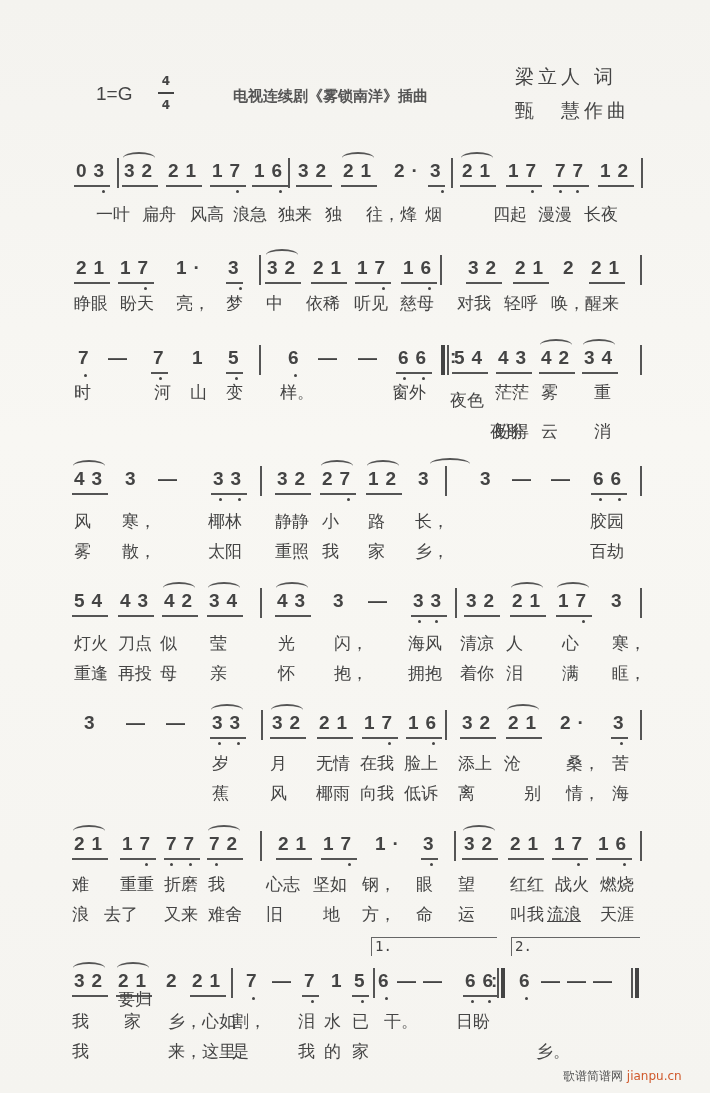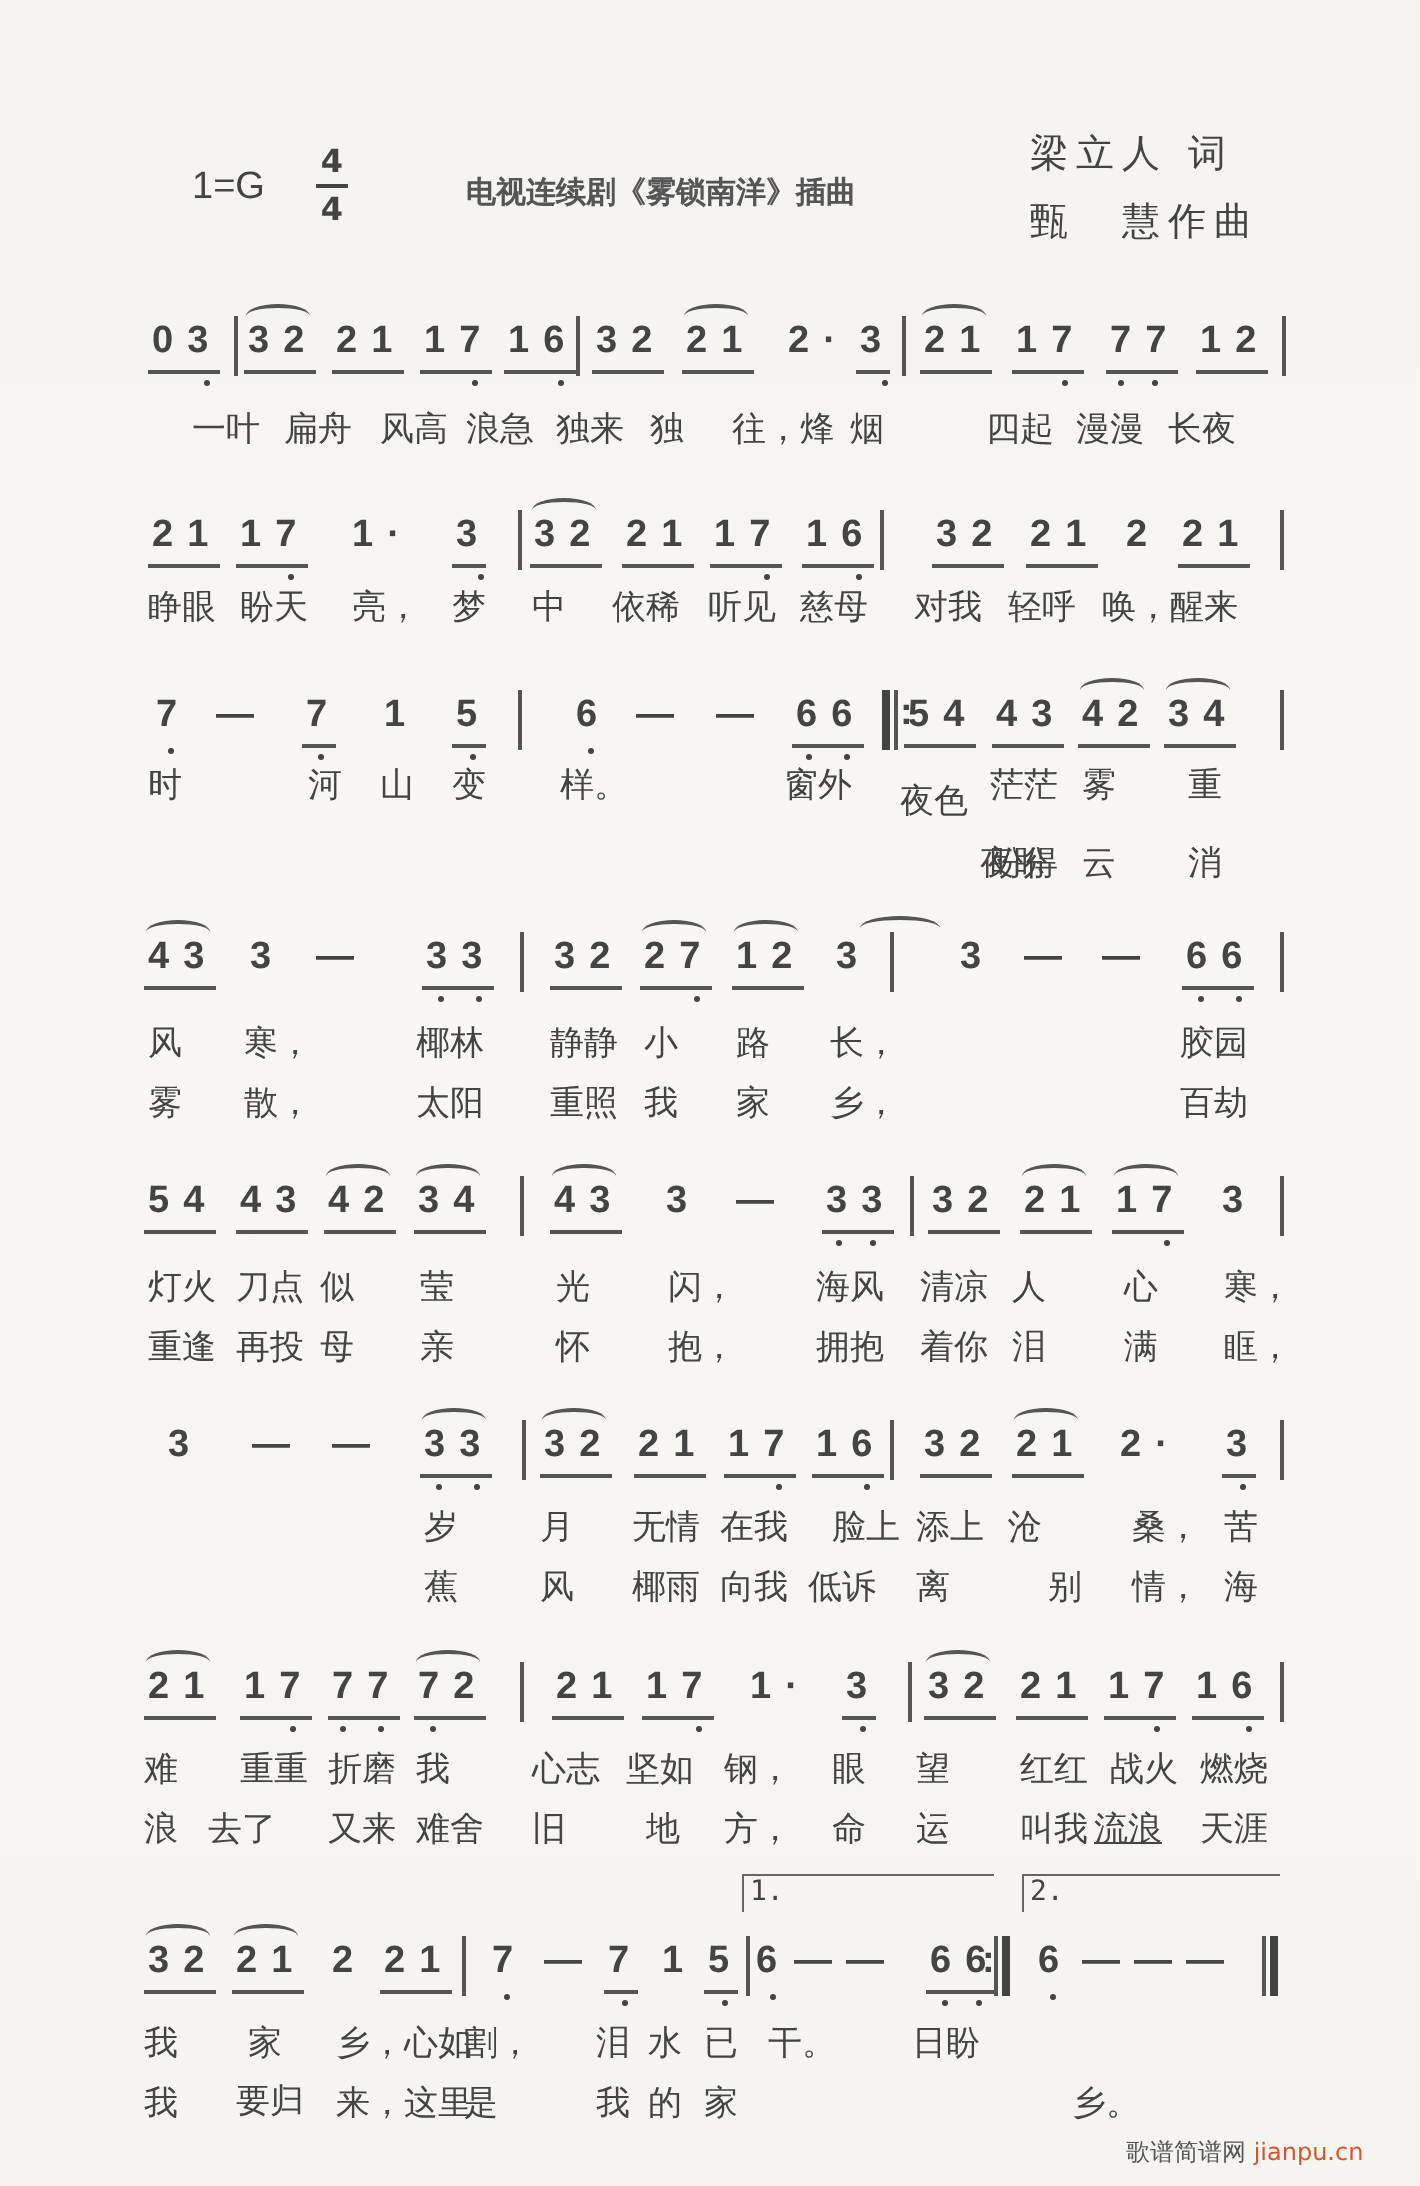--- a/index.html
+++ b/index.html
@@ -3,21 +3,21 @@
 <meta charset="utf-8">
 <style>
   html,body{margin:0;padding:0;}
   body{width:710px;height:1093px;background:#f7f6f2;position:relative;overflow:hidden;
        font-family:"DejaVu Sans","Liberation Sans",sans-serif;color:#3a3a3a;}
   .page{position:absolute;left:0;top:0;width:710px;height:1093px;
         background:linear-gradient(180deg,#f4f3ef 0%,#f8f7f3 40%,#f5f4f0 100%);}
   .title{position:absolute;left:0;width:710px;top:22px;text-align:center;font-size:30px;
          letter-spacing:22px;font-family:"DejaVu Serif","Liberation Serif",serif;color:#444;font-weight:300;}
   .key{position:absolute;left:96px;top:83px;font-size:19px;color:#444;font-family:"Liberation Sans",sans-serif;}
-  .timesig{position:absolute;left:158px;top:72px;width:16px;text-align:center;font-size:16px;font-weight:bold;color:#444;line-height:18px;}
+  .timesig{position:absolute;left:158px;top:72px;width:16px;text-align:center;font-size:12px;font-weight:bold;color:#444;line-height:18px;}
   .timesig .bar{display:block;height:2px;background:#444;margin:2px 0;}
   .subtitle{position:absolute;left:233px;top:87px;font-size:15px;font-weight:bold;color:#555;}
   .credit{position:absolute;left:515px;font-size:19px;color:#444;letter-spacing:4px;font-family:"DejaVu Serif",serif;}
   .note{position:absolute;font-size:19px;font-weight:bold;color:#444;font-family:"Liberation Sans",sans-serif;
         letter-spacing:7px;white-space:nowrap;}
   .uline{position:absolute;height:1.5px;background:#555;}
   .barline{position:absolute;width:1.5px;background:#555;}
   .dot{position:absolute;width:3px;height:3px;border-radius:50%;background:#444;}
   .slur{position:absolute;height:10px;border-top:2px solid #555;border-radius:50% 50% 0 0;}
   .lyric{position:absolute;font-size:17px;color:#444;white-space:nowrap;font-family:"DejaVu Sans",sans-serif;}
@@ -308,21 +308,21 @@
       <div class="slur" style="left: 507px; top: 704px; width: 32px;"></div>
       <div class="note" style="left: 560px; top: 712px;">2·</div>
       <div class="note" style="left: 613px; top: 712px;">3</div>
       <div class="uline" style="left: 611px; top: 737px; width: 17px;"></div>
       <div class="dot" style="left: 620px; top: 742px;"></div>
       <div class="barline" style="left: 640px; top: 710px; height: 30px;"></div>
       <div class="lyric" style="left: 212px; top: 752px;">岁</div>
       <div class="lyric" style="left: 270px; top: 752px;">月</div>
       <div class="lyric" style="left: 316px; top: 752px;">无情</div>
       <div class="lyric" style="left: 360px; top: 752px;">在我</div>
-      <div class="lyric" style="left: 416px; top: 752px;">脸上</div>
+      <div class="lyric" style="left: 404px; top: 752px;">脸上</div>
       <div class="lyric" style="left: 458px; top: 752px;">添上</div>
       <div class="lyric" style="left: 504px; top: 752px;">沧</div>
       <div class="lyric" style="left: 566px; top: 752px;">桑，</div>
       <div class="lyric" style="left: 612px; top: 752px;">苦</div>
       <div class="lyric" style="left: 212px; top: 782px;">蕉</div>
       <div class="lyric" style="left: 270px; top: 782px;">风</div>
       <div class="lyric" style="left: 316px; top: 782px;">椰雨</div>
       <div class="lyric" style="left: 360px; top: 782px;">向我</div>
       <div class="lyric" style="left: 404px; top: 782px;">低诉</div>
       <div class="lyric" style="left: 458px; top: 782px;">离</div>
@@ -431,21 +431,21 @@
       <div class="lyric" style="left: 72px; top: 1010px;">我</div>
       <div class="lyric" style="left: 124px; top: 1010px;">家</div>
       <div class="lyric" style="left: 168px; top: 1010px;">乡，心如</div>
       <div class="lyric" style="left: 232px; top: 1010px;">割，</div>
       <div class="lyric" style="left: 298px; top: 1010px;">泪</div>
       <div class="lyric" style="left: 324px; top: 1010px;">水</div>
       <div class="lyric" style="left: 352px; top: 1010px;">已</div>
       <div class="lyric" style="left: 384px; top: 1010px;">干。</div>
       <div class="lyric" style="left: 456px; top: 1010px;">日盼</div>
       <div class="lyric" style="left: 72px; top: 1040px;">我</div>
-      <div class="lyric" style="left: 118px; top: 1039px;">要归</div>
+      <div class="lyric" style="left: 118px; top: 988px;">要归</div>
       <div class="lyric" style="left: 168px; top: 1040px;">来，这里</div>
       <div class="lyric" style="left: 232px; top: 1040px;">是</div>
       <div class="lyric" style="left: 298px; top: 1040px;">我</div>
       <div class="lyric" style="left: 324px; top: 1040px;">的</div>
       <div class="lyric" style="left: 352px; top: 1040px;">家</div>
       <div class="lyric" style="left: 536px; top: 1040px;">乡。</div>
     </div>
 
   <div class="watermark">
     <span>歌谱简谱网</span>

